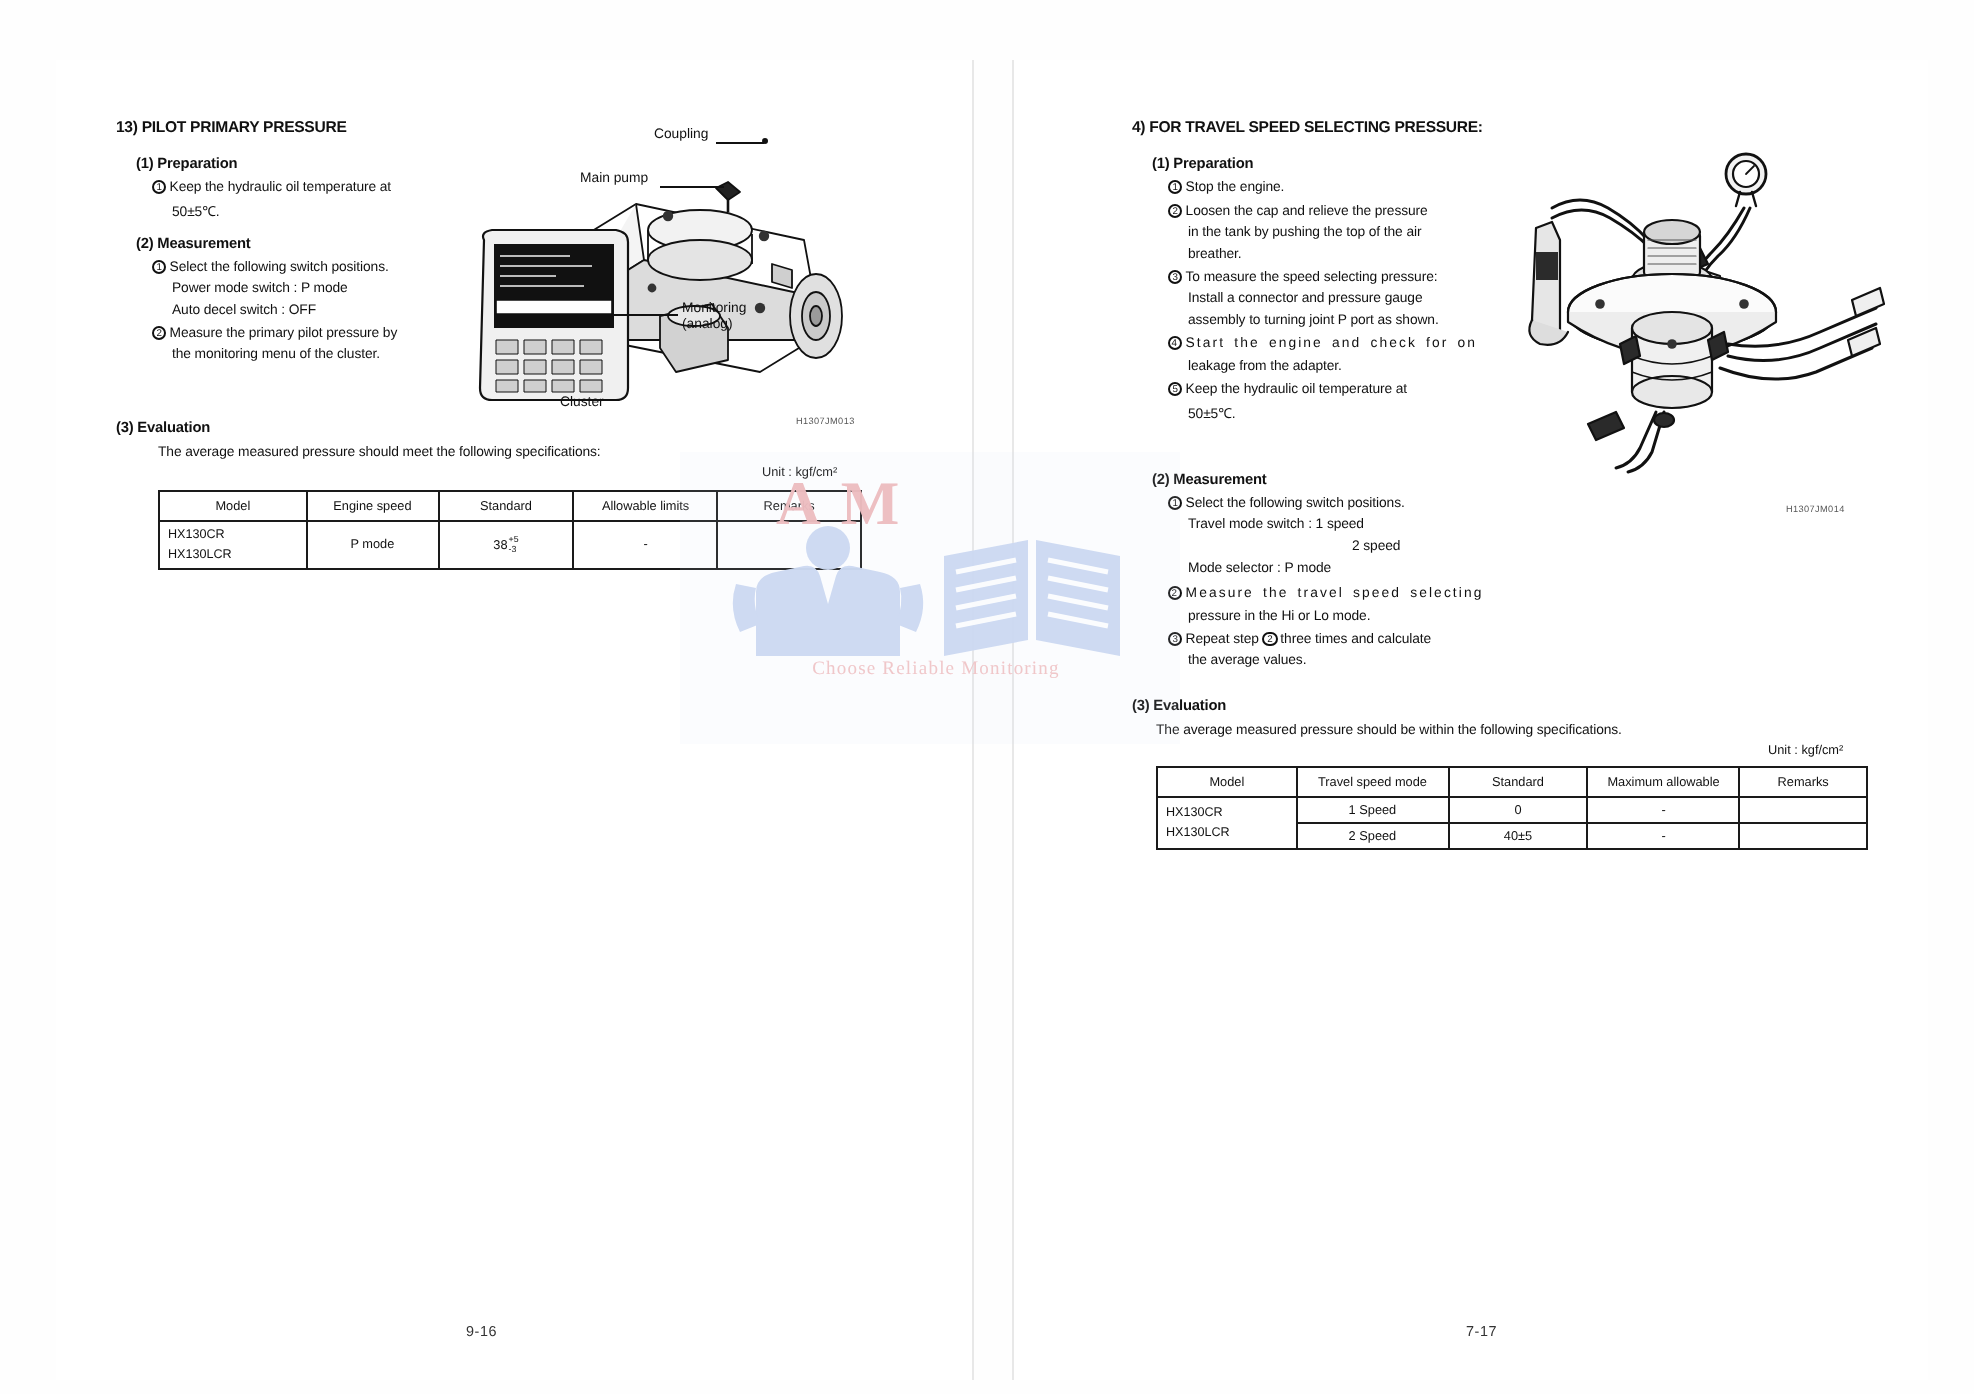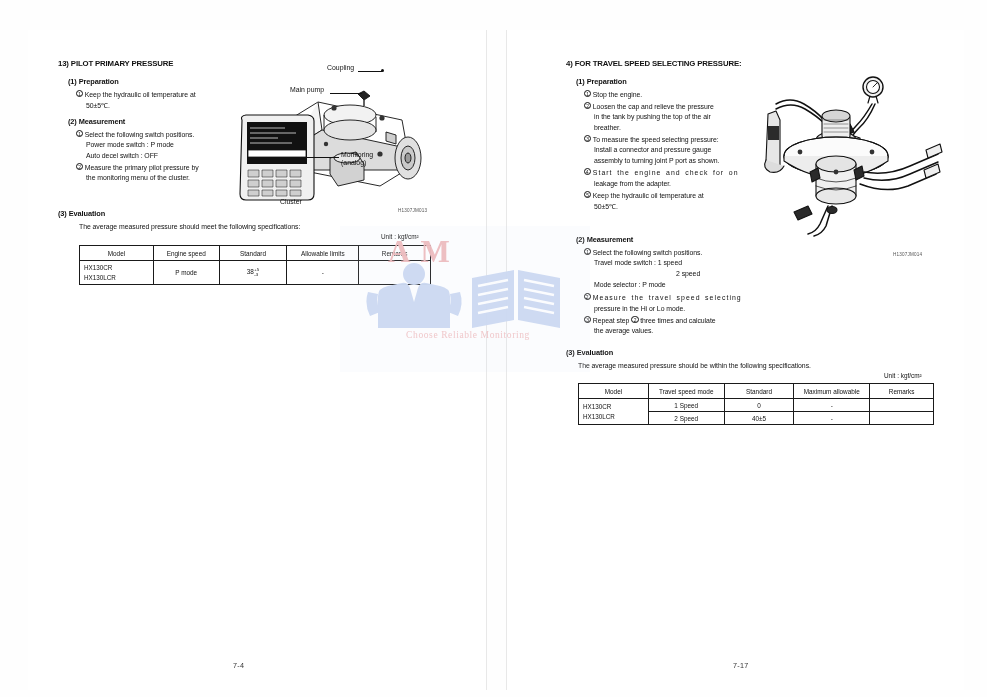--- a/index.html
+++ b/index.html
@@ -331,21 +331,21 @@
   <div class="fig-label" style="left:341px; top:151px;">
     <div>Monitoring</div>
     <div>(analog)</div>
   </div>
   <div class="leader h" style="left:307px; top:157px; width:32px;"></div>
 
   <div class="fig-label" style="left:280px; top:198px;">Cluster</div>
 
   <div class="fig-code" style="left:398px; top:208px;">H1307JM013</div>
 
-  <div class="page-num" style="left:233px; top:661px;">7-4</div>
+  <div class="page-num" style="left:233px; top:661px;">9-16</div>
 
   <div class="sect-title" style="left:566px; top:59px;">4) FOR TRAVEL SPEED SELECTING PRESSURE:</div>
 
   <div class="sub-head" style="left:576px; top:77px;">(1) Preparation</div>
 
   <div class="body-line" style="left:584px; top:90px;">
     <span class="circnum">1</span><span>Stop the engine.</span>
   </div>
 
   <div class="body-line" style="left:584px; top:102px;">

